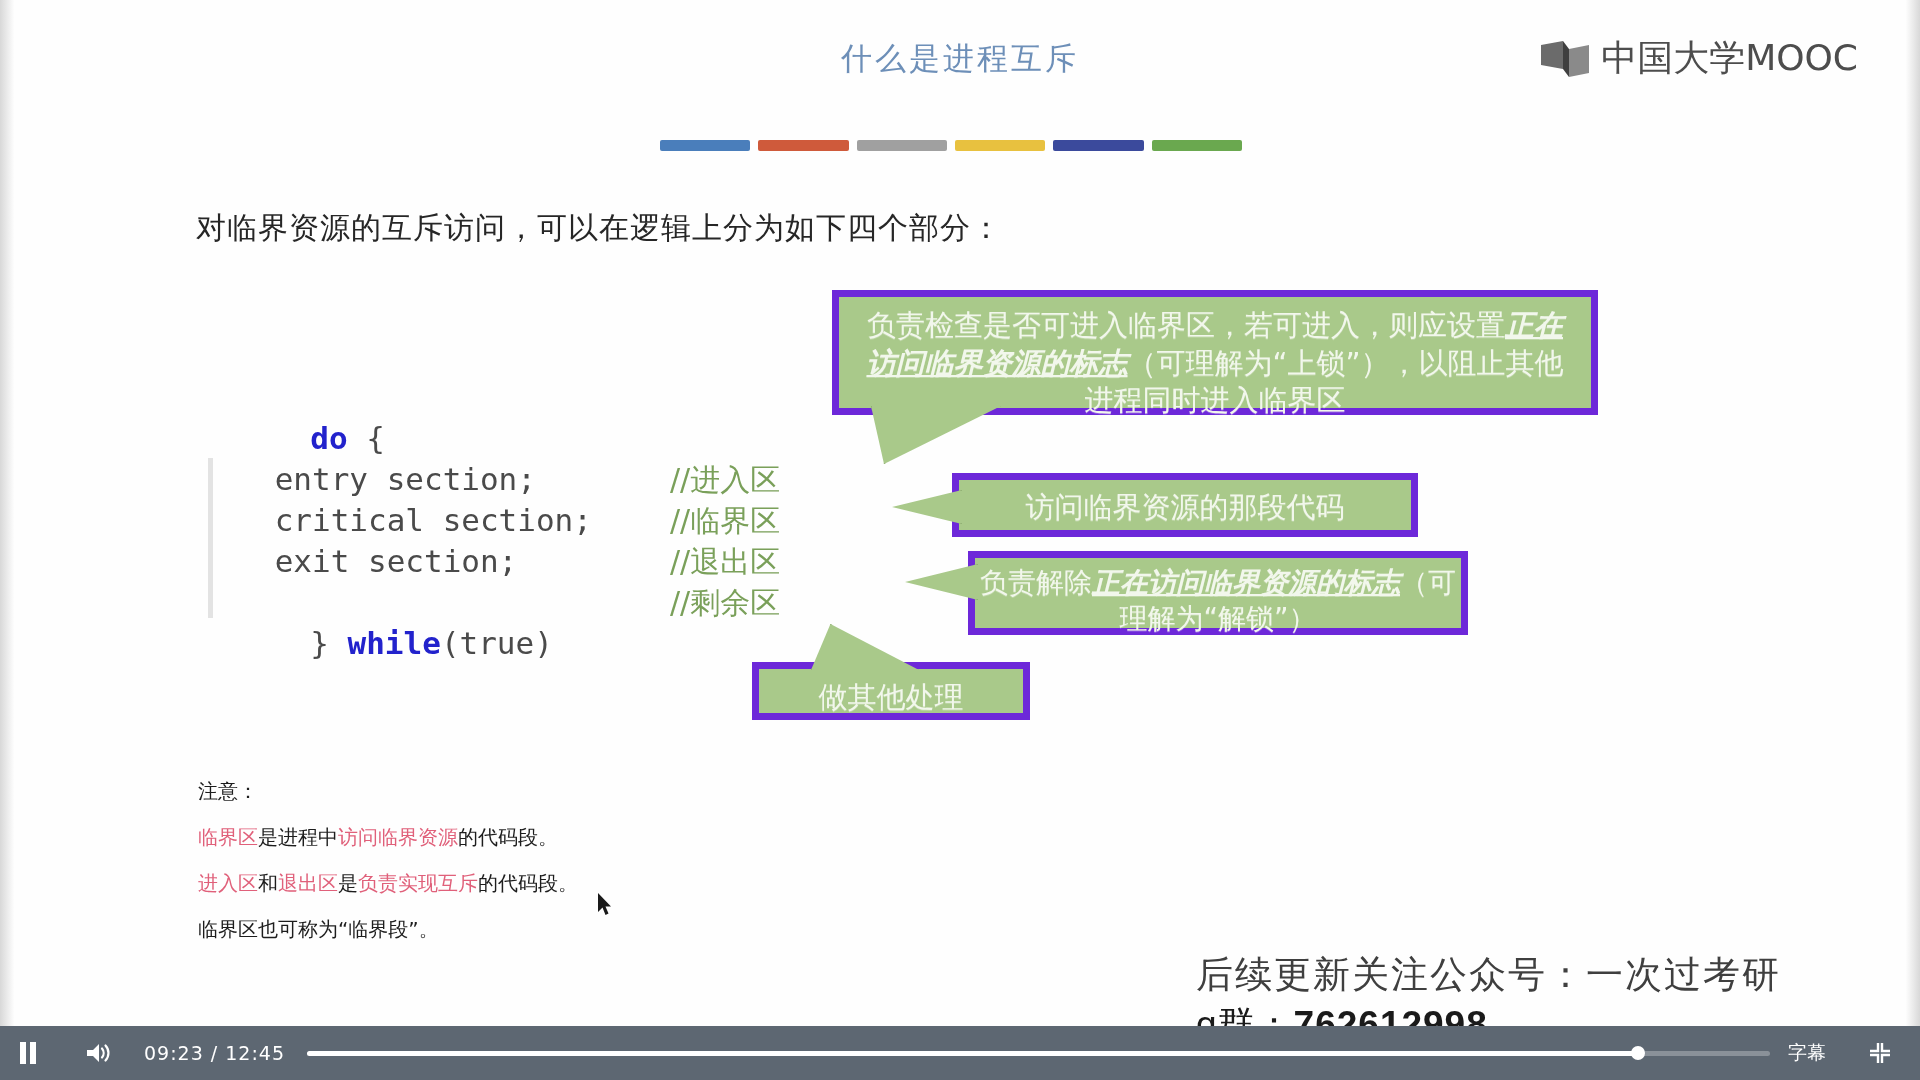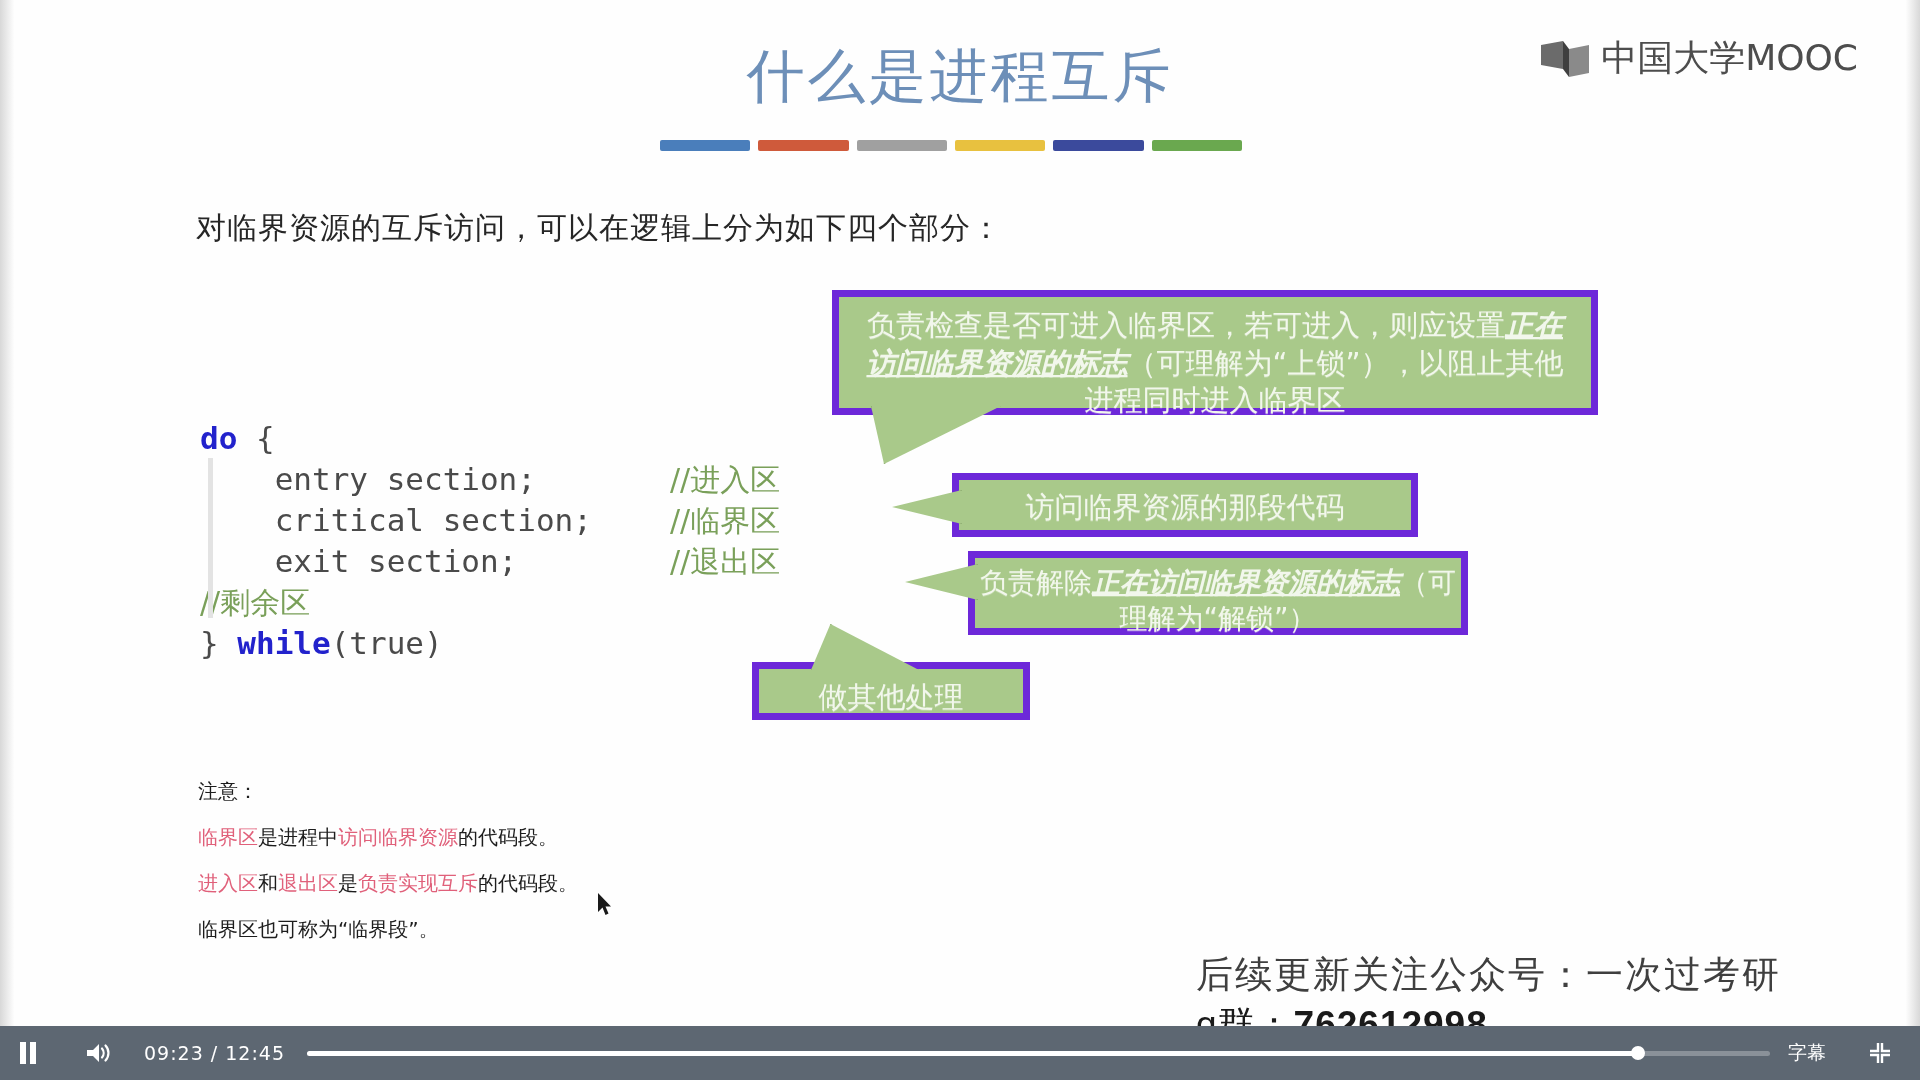--- a/index.html
+++ b/index.html
@@ -44,21 +44,21 @@
   #mooc-logo .logo-text {
     font-size: 36px; color: #4d4d4d; letter-spacing: 0px;
     font-family: "DejaVu Sans", sans-serif;
     white-space: nowrap;
   }
 
   
   #slide-title {
     position: absolute; left: 0; right: 0; top: 38px;
     text-align: center;
-    font-size: 58px; color: #6d8fb8; letter-spacing: 3px;
+    font-size: 31px; color: #6d8fb8; letter-spacing: 3px;
     font-family: Liberation Sans, sans-serif;
   }
   #title-rule {
     position: absolute; left: 660px; top: 140px;
     width: 582px; height: 12px;
     display: flex; gap: 8px;
   }
   #title-rule span { flex: 1; border-radius: 2px; height: 11px; display:block; }
 
   
@@ -72,21 +72,21 @@
   #code-block {
     position: absolute; left: 200px; top: 418px;
     font-family: "DejaVu Sans Mono", monospace;
     font-size: 31px; line-height: 41px;
     color: #4a4a4a;
   }
   #code-block .bar {
     position: absolute; left: 8px; top: 40px;
     width: 5px; height: 160px; background: #e3e3e3;
   }
-  .code-row { display: flex; white-space: pre; }
+  .code-row { display: flex; white-space: pre; justify-content: flex-end; }
   .code-text { display: inline-block; width: 470px; }
   .kw { color: #2222cc; font-weight: bold; }
   .cm {
     color: #7aa05a;
     font-family: "DejaVu Sans", sans-serif;
     font-size: 30px;
   }
 
   
   .callout {

